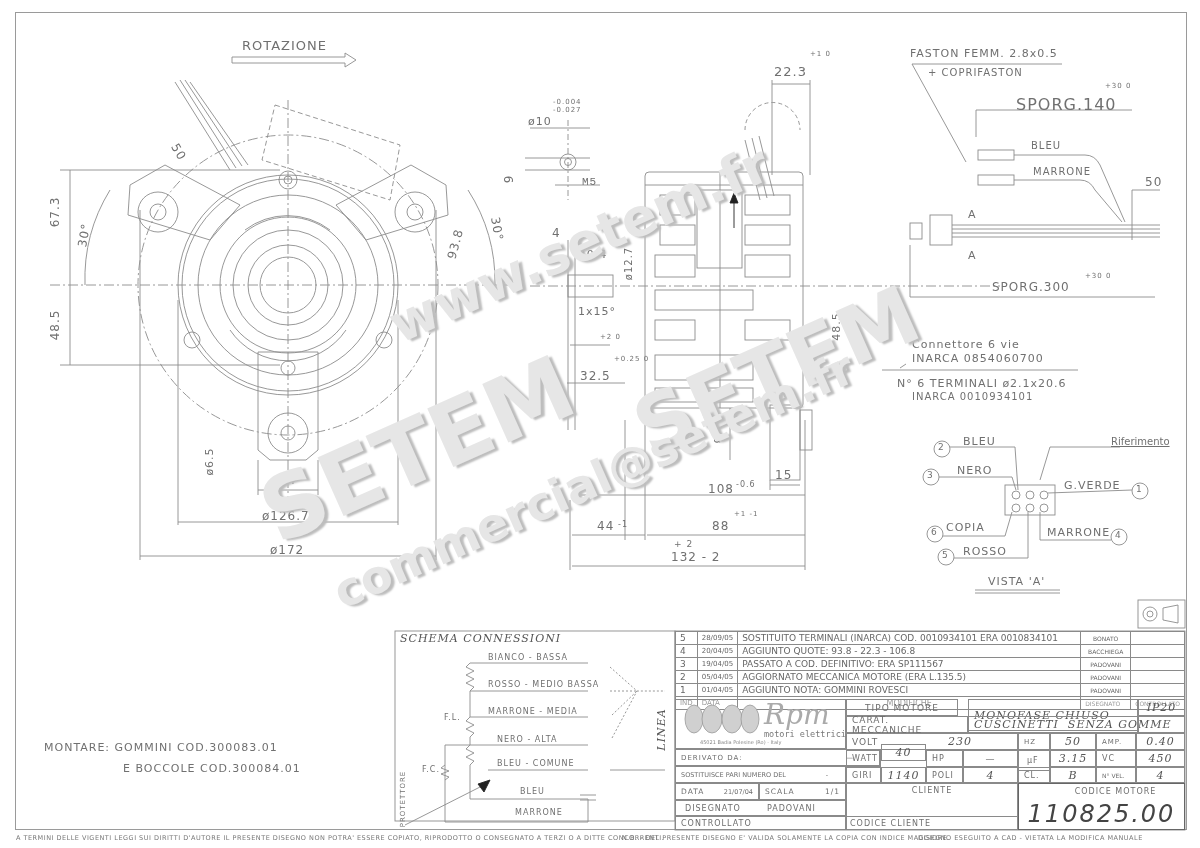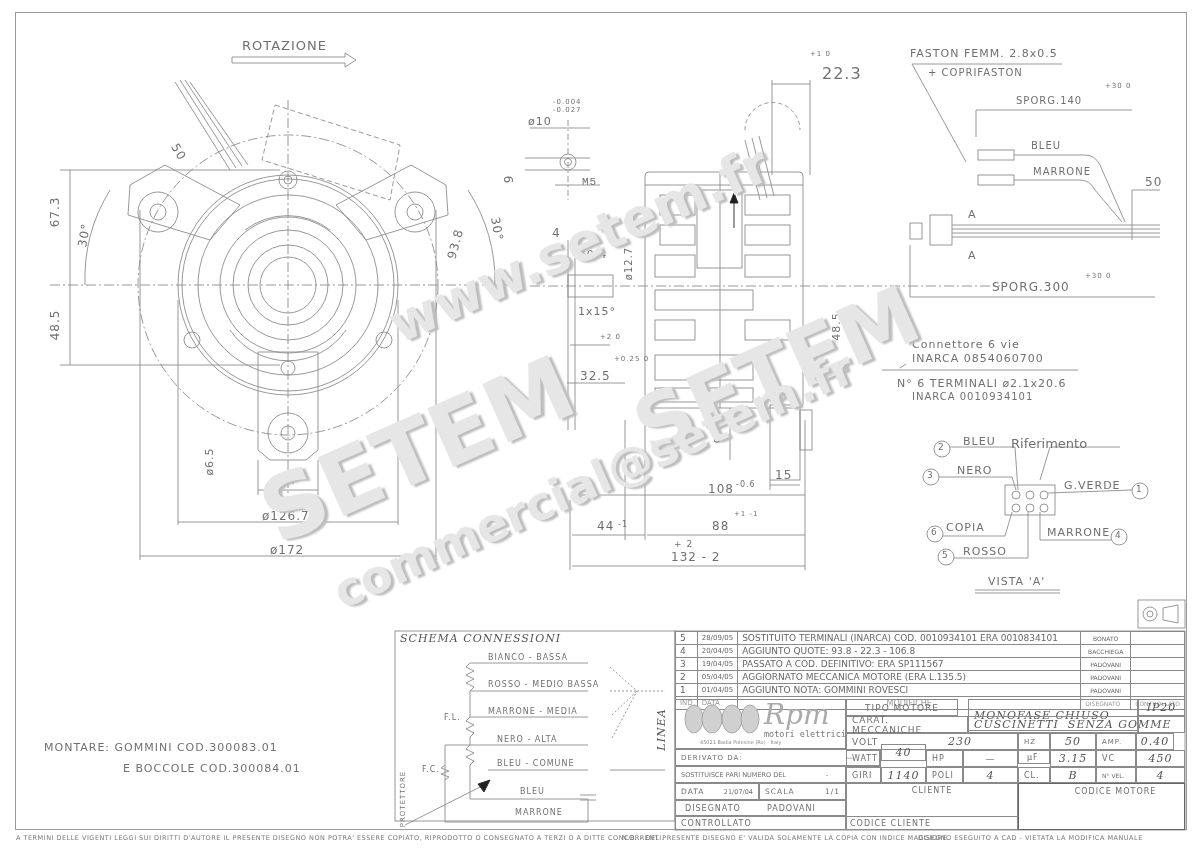--- a/index.html
+++ b/index.html
@@ -236,51 +236,51 @@
 <div class="t" style="left:528px;top:115px;font-size:11px;">ø10</div>
 <div class="t" style="left:582px;top:176px;font-size:11px;font-family:Liberation Mono, monospace;">M5</div>
 <div class="t" style="left:552px;top:226px;font-size:12px;">4</div>
 <div class="t" style="left:578px;top:248px;font-size:11px;">R0.4</div>
 <div class="t" style="left:612px;top:258px;font-size:10px;transform:rotate(-90deg);">ø12.7</div>
 <div class="t" style="left:578px;top:305px;font-size:11px;">1x15°</div>
 <div class="t" style="left:600px;top:333px;font-size:7px;">+2 0</div>
 <div class="t" style="left:614px;top:355px;font-size:7px;">+0.25 0</div>
 <div class="t" style="left:580px;top:369px;font-size:12px;">32.5</div>
 
-<div class="t" style="left:774px;top:64px;font-size:16px;margin-left:48px;">22.3</div>
+<div class="t" style="left:774px;top:64px;font-size:13px;">22.3</div>
 <div class="t" style="left:810px;top:50px;font-size:7px;">+1 0</div>
 <div class="t" style="left:822px;top:320px;font-size:11px;transform:rotate(-90deg);">48.5</div>
 <div class="t" style="left:705px;top:425px;font-size:11px;transform:rotate(-90deg);">ø32</div>
 <div class="t" style="left:775px;top:468px;font-size:12px;">15</div>
 <div class="t" style="left:708px;top:482px;font-size:12px;">108</div>
 <div class="t" style="left:736px;top:480px;font-size:8px;">-0.6</div>
 <div class="t" style="left:597px;top:519px;font-size:12px;">44</div>
 <div class="t" style="left:618px;top:520px;font-size:8px;">-1</div>
 <div class="t" style="left:712px;top:519px;font-size:12px;">88</div>
 <div class="t" style="left:734px;top:510px;font-size:7px;">+1 -1</div>
 <div class="t" style="left:674px;top:539px;font-size:9px;">+ 2</div>
 <div class="t" style="left:671px;top:550px;font-size:12px;">132 - 2</div>
 
 <div class="t" style="left:910px;top:47px;font-size:11px;">FASTON FEMM. 2.8x0.5</div>
 <div class="t" style="left:928px;top:67px;font-size:10px;">+ COPRIFASTON</div>
-<div class="t" style="left:1016px;top:95px;font-size:10px;text-align:center;">SPORG.140</div>
+<div class="t" style="left:1016px;top:95px;font-size:16px;text-align:center;">SPORG.140</div>
 <div class="t" style="left:1105px;top:82px;font-size:7px;">+30 0</div>
 <div class="t" style="left:1031px;top:140px;font-size:10px;">BLEU</div>
 <div class="t" style="left:1033px;top:166px;font-size:10px;">MARRONE</div>
 <div class="t" style="left:1145px;top:175px;font-size:12px;">50</div>
 <div class="t" style="left:968px;top:208px;font-size:11px;">A</div>
 <div class="t" style="left:968px;top:249px;font-size:11px;">A</div>
 <div class="t" style="left:992px;top:280px;font-size:12px;">SPORG.300</div>
 <div class="t" style="left:1085px;top:272px;font-size:7px;">+30 0</div>
 <div class="t" style="left:912px;top:338px;font-size:11px;">Connettore 6 vie</div>
 <div class="t" style="left:912px;top:352px;font-size:11px;">INARCA 0854060700</div>
 <div class="t" style="left:897px;top:377px;font-size:11px;">N° 6 TERMINALI ø2.1x20.6</div>
 <div class="t" style="left:912px;top:391px;font-size:10px;">INARCA 0010934101</div>
 
-<div class="t" style="left:1011px;top:436px;font-size:13px;letter-spacing:0;">Riferimento</div>
+<div class="t" style="left:1111px;top:436px;font-size:10px;letter-spacing:0;text-decoration:underline;">Riferimento</div>
 <div class="t" style="left:1136px;top:484px;font-size:9px;">1</div>
 <div class="t" style="left:1064px;top:479px;font-size:11px;">G.VERDE</div>
 <div class="t" style="left:938px;top:442px;font-size:9px;">2</div>
 <div class="t" style="left:963px;top:435px;font-size:11px;">BLEU</div>
 <div class="t" style="left:927px;top:470px;font-size:9px;">3</div>
 <div class="t" style="left:957px;top:464px;font-size:11px;">NERO</div>
 <div class="t" style="left:1115px;top:530px;font-size:9px;">4</div>
 <div class="t" style="left:1047px;top:526px;font-size:11px;">MARRONE</div>
 <div class="t" style="left:942px;top:550px;font-size:9px;">5</div>
 <div class="t" style="left:963px;top:545px;font-size:11px;">ROSSO</div>
@@ -419,37 +419,37 @@
   </div>
 <div class="cell" style="left:1018px;top:733px;width:32px;height:17px;font-size:7px;">
     <span>HZ</span>
   </div>
 <div class="cell" style="left:1050px;top:733px;width:46px;height:17px;justify-content:center;">
     <span class="val">50</span>
   </div>
 <div class="cell" style="left:1096px;top:733px;width:40px;height:17px;font-size:7px;">
     <span>AMP.</span>
   </div>
-<div class="cell" style="left:1136px;top:733px;width:38px;height:17px;justify-content:center;">
+<div class="cell" style="left:1136px;top:733px;width:49px;height:17px;justify-content:center;">
     <span class="val">0.40</span>
   </div>
 
 <div class="cell" style="left:846px;top:750px;width:35px;height:17px;font-size:8px;">
     <span>WATT</span>
   </div>
 <div class="cell" style="left:881px;top:744px;width:45px;height:17px;justify-content:center;">
     <span class="val">40</span>
   </div>
 <div class="cell" style="left:926px;top:750px;width:37px;height:17px;font-size:8px;">
     <span>HP</span>
   </div>
 <div class="cell" style="left:963px;top:750px;width:55px;height:17px;justify-content:center;">
     <span>—</span>
   </div>
-<div class="cell" style="left:1018px;top:750px;width:32px;height:14px;font-size:8px;padding-left:8px;">
+<div class="cell" style="left:1018px;top:750px;width:32px;height:21px;font-size:8px;padding-left:8px;">
     <span>µF</span>
   </div>
 <div class="cell" style="left:1050px;top:750px;width:46px;height:17px;justify-content:center;">
     <span class="val">3.15</span>
   </div>
 <div class="cell" style="left:1096px;top:750px;width:40px;height:17px;font-size:8px;">
     <span>VC</span>
   </div>
 <div class="cell" style="left:1136px;top:750px;width:49px;height:17px;justify-content:center;">
     <span class="val">450</span>
@@ -480,20 +480,21 @@
     <span class="val">4</span>
   </div>
 
 <div class="cell" style="left:846px;top:783px;width:172px;height:47px;display:block;">
   <div class="t" style="left:0;right:0;top:2px;text-align:center;font-size:8px;">CLIENTE</div>
   <div style="position:absolute;left:0;right:0;top:32px;border-top:1px solid #8a8a8a;"></div>
   <div class="t" style="left:3px;top:35px;font-size:8px;">CODICE CLIENTE</div>
 </div>
 <div class="cell" style="left:1018px;top:783px;width:167px;height:47px;display:block;border:1.5px solid #666;">
   <div class="t" style="left:0;right:0;top:3px;text-align:center;font-size:8px;padding-left:28px;">CODICE MOTORE</div>
+  <div class="t" style="left:0;right:0;top:16px;text-align:center;font-size:24px;font-style:italic;color:#444;letter-spacing:2px;">110825.00</div>
 </div>
 
 <div class="footer" style="left:16px;">A TERMINI DELLE VIGENTI LEGGI SUI DIRITTI D'AUTORE IL PRESENTE DISEGNO NON POTRA' ESSERE COPIATO, RIPRODOTTO O CONSEGNATO A TERZI O A DITTE CONCORRENTI.</div>
 <div class="footer" style="left:622px;">N.B. - DEL PRESENTE DISEGNO E' VALIDA SOLAMENTE LA COPIA CON INDICE MAGGIORE.</div>
 <div class="footer" style="left:918px;">DISEGNO ESEGUITO A CAD - VIETATA LA MODIFICA MANUALE</div>
 
 <div class="wm" style="left:380px;top:300px;font-size:52px;transform:rotate(-24deg);transform-origin:left top;">www.setem.fr</div>
 <div class="wm" style="left:245px;top:470px;font-size:88px;transform:rotate(-24deg);transform-origin:left top;">SETEM</div>
 <div class="wm" style="left:620px;top:390px;font-size:80px;transform:rotate(-24deg);transform-origin:left top;">SETEM</div>
 <div class="wm" style="left:325px;top:570px;font-size:46px;transform:rotate(-24deg);transform-origin:left top;">commercial@setem.fr</div>

